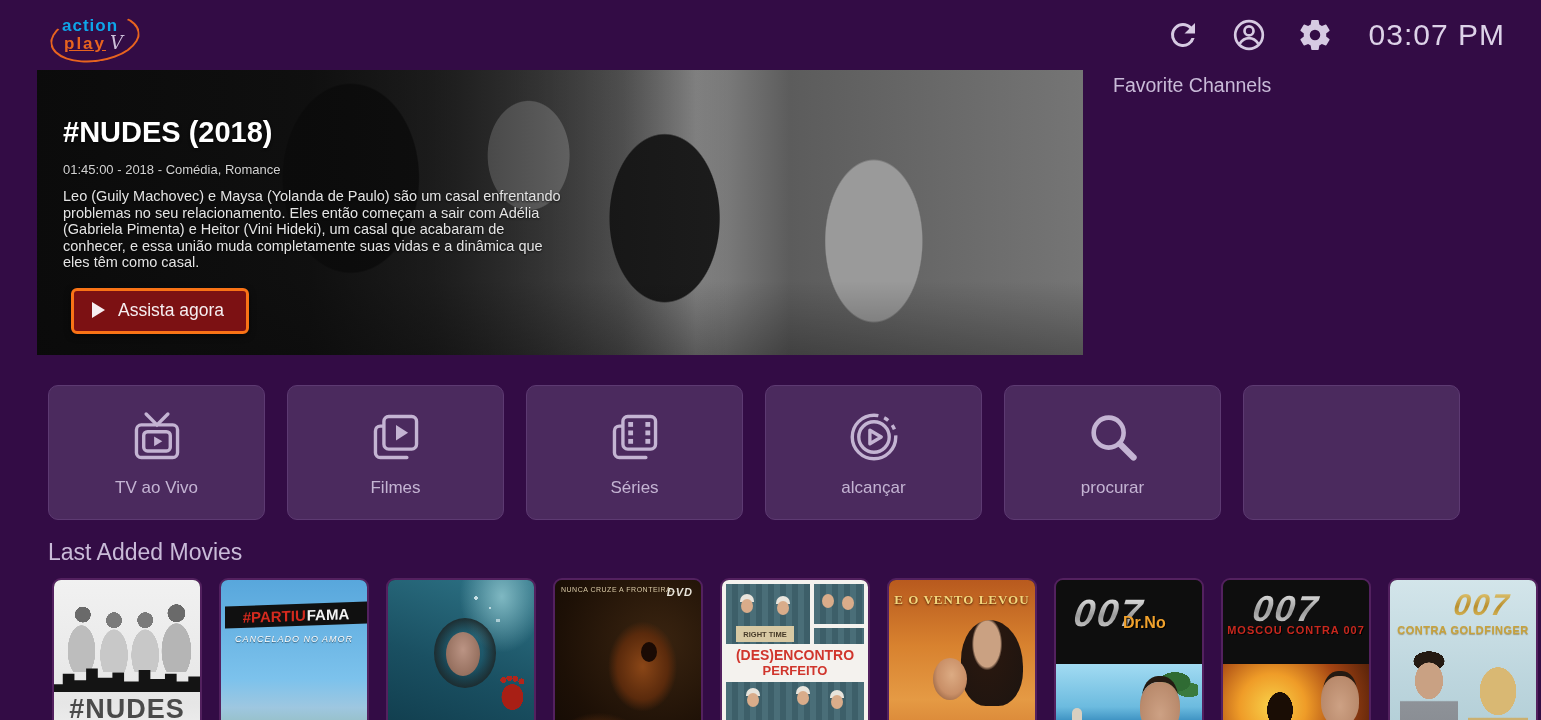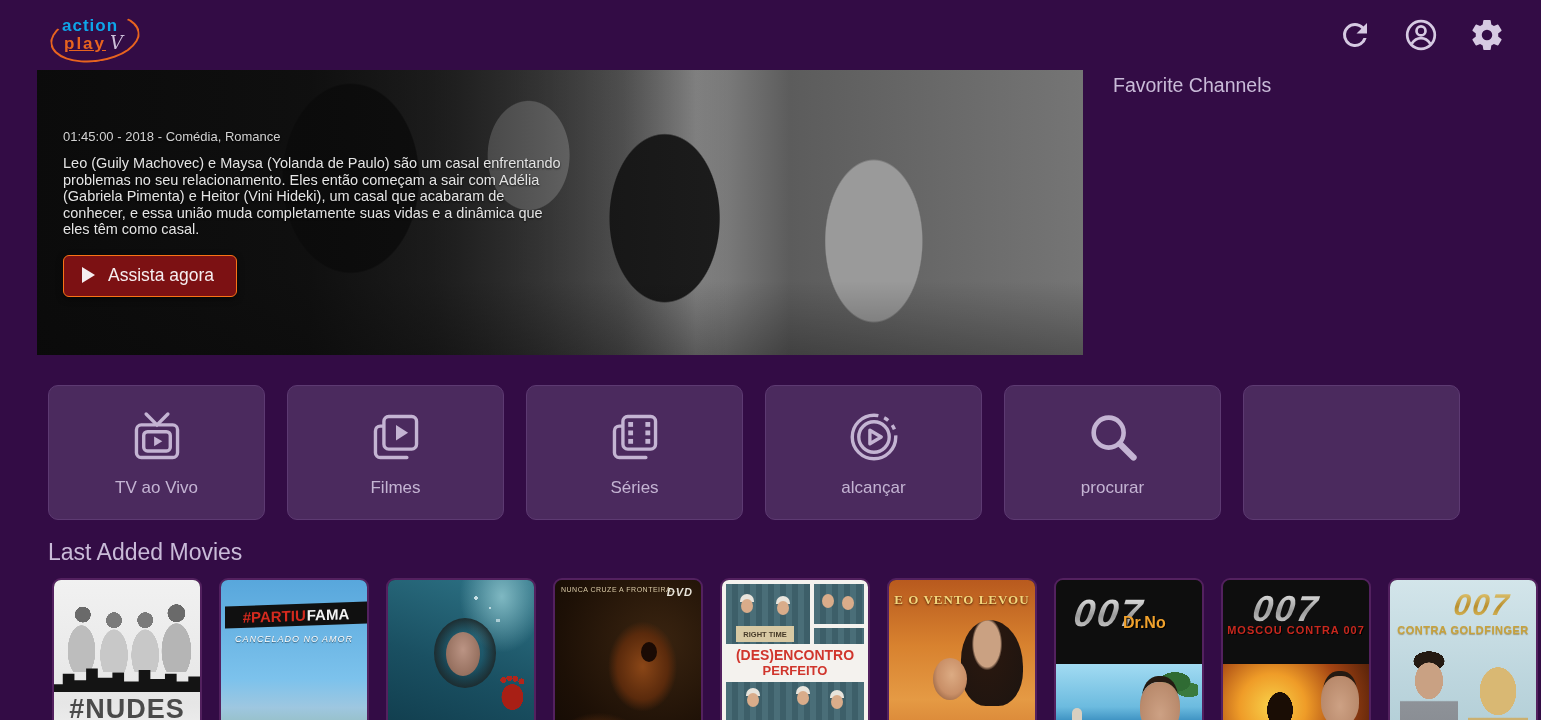--- a/index.html
+++ b/index.html
@@ -44,22 +44,22 @@
     background:
       linear-gradient(90deg, rgba(10,10,10,0.97) 0%, rgba(10,10,10,0.88) 26%, rgba(10,10,10,0.42) 48%, rgba(10,10,10,0) 66%),
       linear-gradient(0deg, rgba(0,0,0,0.30) 0%, rgba(0,0,0,0) 26%);
   }
   .hero-content{position:absolute;left:26px;top:46px;width:540px;color:#fff;}
   .hero-title{font-size:29px;font-weight:bold;color:#ffffff;text-shadow:0 1px 3px rgba(0,0,0,.8);}
   .hero-meta{margin-top:13px;font-size:13px;color:#d2d2d2;text-shadow:0 1px 2px rgba(0,0,0,.8);}
   .hero-desc{margin-top:11px;font-size:14.5px;line-height:16.5px;color:#e4e4e4;
     text-shadow:0 1px 2px rgba(0,0,0,.8);width:505px;}
   .watch-btn{margin-top:17px;display:inline-flex;align-items:center;gap:13px;
-    background:#7c1113;border:1px solid #f97316;border-radius:6px;
-    padding:9px 22px 10px 18px;cursor:pointer;box-shadow:0 2px 6px rgba(0,0,0,.5);}
+    background:#7c1113;border:3px solid #f97316;border-radius:6px;
+    padding:9px 22px 10px 18px;cursor:pointer;box-shadow:0 2px 6px rgba(0,0,0,.5);margin-left:8px;}
   .watch-btn .play{width:0;height:0;border-left:13px solid #f6eef0;
     border-top:8px solid transparent;border-bottom:8px solid transparent;}
   .watch-btn .wlabel{font-size:17.5px;color:#f6eef0;}
 
   .fav-title{position:absolute;left:1113px;top:74px;font-size:19.5px;color:#c9bbd8;}
 
   
   .menu-row{position:absolute;left:48px;top:385px;height:135px;display:flex;gap:22px;}
   .tile{width:217px;height:135px;background:#4b2a5e;border:1px solid #5d3a72;
     border-radius:10px;box-sizing:border-box;flex:none;
@@ -226,27 +226,29 @@
         <circle cx="12" cy="12" r="9.2"></circle>
         <circle cx="12" cy="9.3" r="3"></circle>
         <path d="M5.8 17.8c1.6-2.4 3.8-3.7 6.2-3.7s4.6 1.3 6.2 3.7"></path>
       </svg>
     </span>
     <span class="tico">
       <svg viewBox="0 0 24 24" fill="currentColor">
           <path d="M19.43 12.98c.04-.32.07-.64.07-.98s-.03-.66-.07-.98l2.11-1.65a.5.5 0 0 0 .12-.64l-2-3.46a.5.5 0 0 0-.61-.22l-2.49 1a7.03 7.03 0 0 0-1.69-.98l-.38-2.65A.49.49 0 0 0 14 2h-4a.49.49 0 0 0-.49.42l-.38 2.65c-.61.25-1.17.59-1.69.98l-2.49-1a.5.5 0 0 0-.61.22l-2 3.46a.5.5 0 0 0 .12.64l2.11 1.65c-.04.32-.07.65-.07.98s.03.66.07.98l-2.11 1.65a.5.5 0 0 0-.12.64l2 3.46c.12.22.39.3.61.22l2.49-1c.52.39 1.08.73 1.69.98l.38 2.65c.04.24.25.42.49.42h4c.24 0 .45-.18.49-.42l.38-2.65c.61-.25 1.17-.59 1.69-.98l2.49 1c.22.08.49 0 .61-.22l2-3.46a.5.5 0 0 0-.12-.64l-2.11-1.65zM12 15.5a3.5 3.5 0 1 1 0-7 3.5 3.5 0 0 1 0 7z"></path>
         </svg>
     </span>
+    <span class="clock">03:07 PM</span>
   </div>
 </div>
 
 <div class="hero">
   <div class="hero-art"></div>
   <div class="hero-shade"></div>
   <div class="hero-content">
+    <div class="hero-title">#NUDES (2018)</div>
     <div class="hero-meta">01:45:00  -  2018  -  Comédia, Romance</div>
     <div class="hero-desc">Leo (Guily Machovec) e Maysa (Yolanda de Paulo) são um casal enfrentando problemas no seu relacionamento. Eles então começam a sair com Adélia (Gabriela Pimenta) e Heitor (Vini Hideki), um casal que acabaram de conhecer, e essa união muda completamente suas vidas e a dinâmica que eles têm como casal.</div>
     <div class="watch-btn">
       <span class="play"></span>
       <span class="wlabel">Assista agora</span>
     </div>
   </div>
 </div>
 
 <div class="fav-title">Favorite Channels</div>

